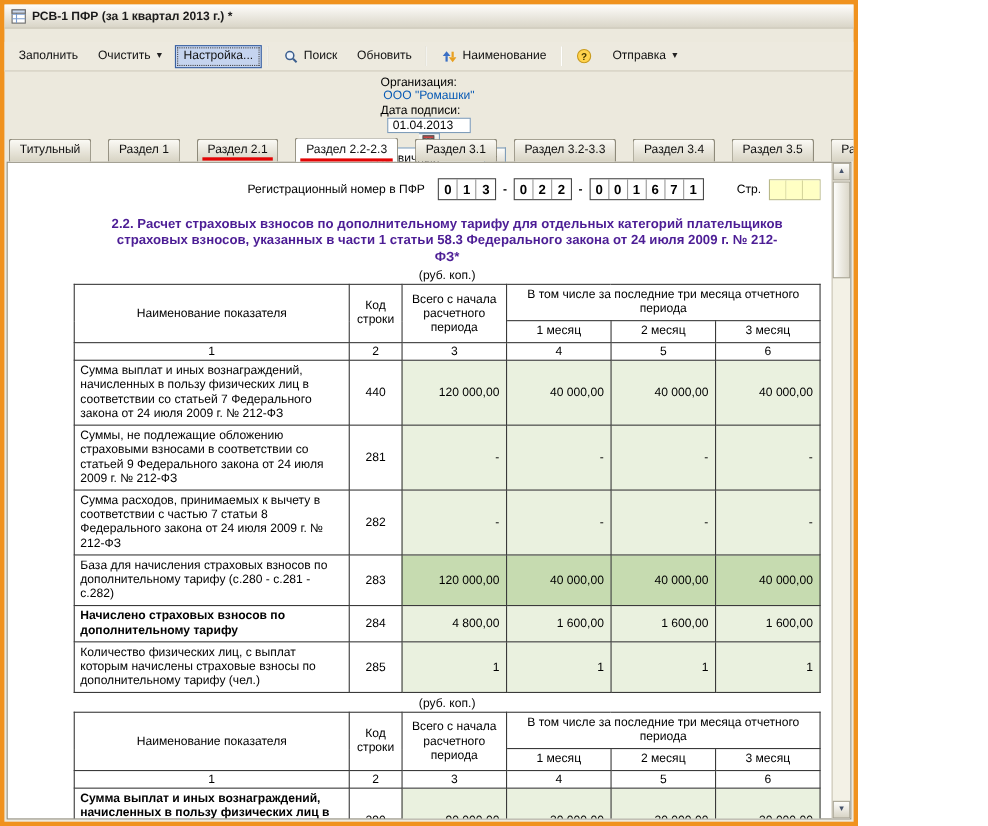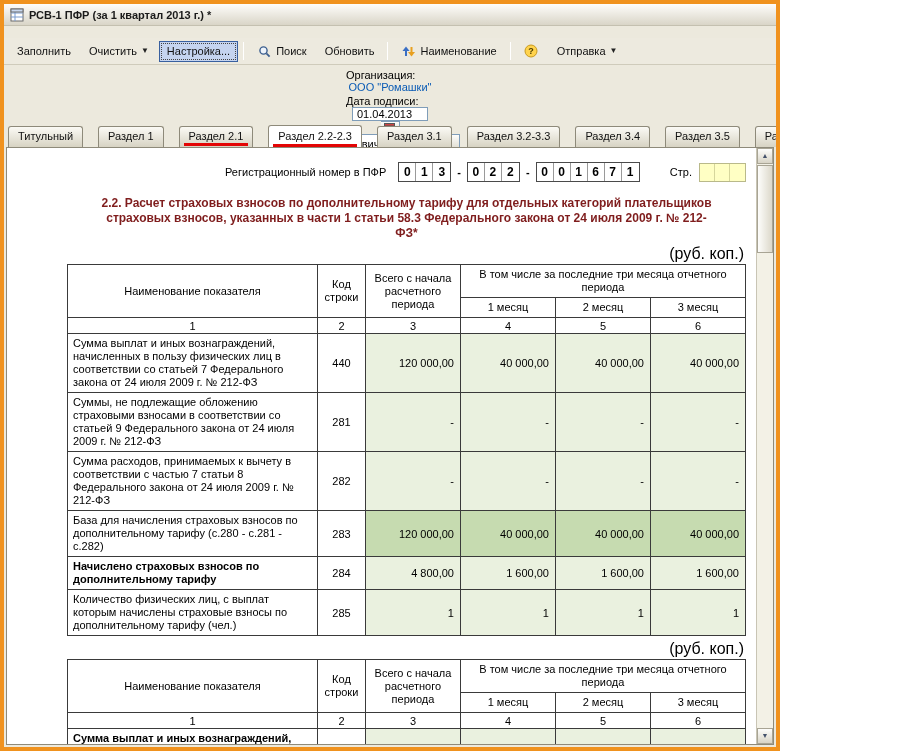--- a/index.html
+++ b/index.html
@@ -156,23 +156,23 @@
   .reg-dash { margin: 0 6px; font-weight: bold; }
   .page-area { margin-left: auto; display: flex; align-items: center; gap: 7px; }
   .page-box { display: inline-flex; border: 1px solid #b9b98a; }
   .page-cell { width: 15px; height: 17px; background: #ffffc4; border-right: 1px solid #d6d69c; }
   .page-cell:last-child { border-right: none; }
 
   
   .section-title {
     font-weight: bold; font-size: 12px; line-height: 15px;
     text-align: center; margin: 14px 34px 4px;
-    color: #7f1d1d;
-  }
-  .rub-note { text-align: right; font-size: 16px; margin: 4px 2px 1px; color: #000; }
+    color: #4c1d95;
+  }
+  .rub-note { text-align: center; font-size: 11px; margin: 4px 2px 1px; color: #000; }
   table { border-collapse: collapse; width: 100%; font-size: 11px; table-layout: fixed; }
   col.c-name { width: auto; }
   col.c-code { width: 48px; }
   col.c-val  { width: 95px; }
   th, td { border: 1px solid #3a3a3a; padding: 1px 3px; vertical-align: middle; }
   th { font-weight: normal; text-align: center; line-height: 13px; padding: 3px 2px; }
   .num-row td { text-align: center; height: 16px; padding: 0; font-size: 11px; }
   .td-name { text-align: left; padding: 3px 5px; line-height: 13px; }
   .td-code { text-align: center; }
   .td-val  { text-align: right; background: #eaf1df; padding-right: 6px; white-space: nowrap; padding-left: 21px; }

